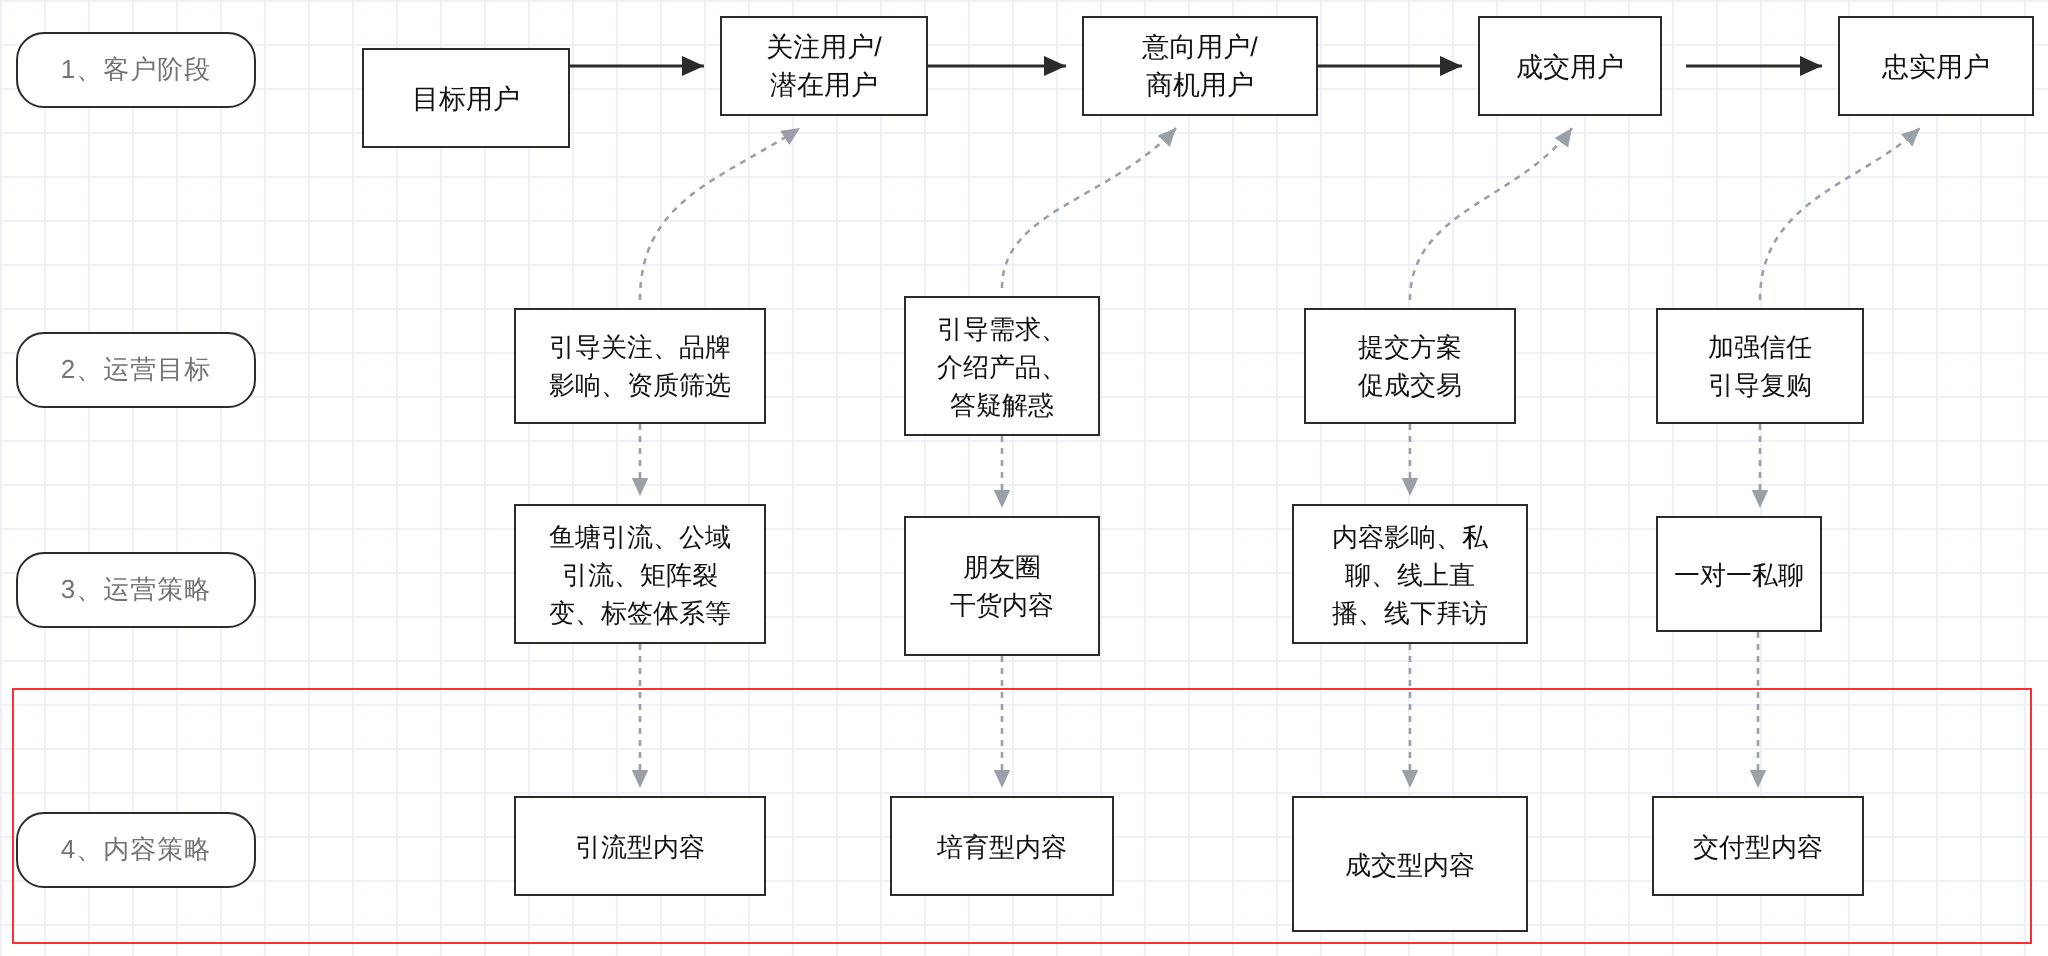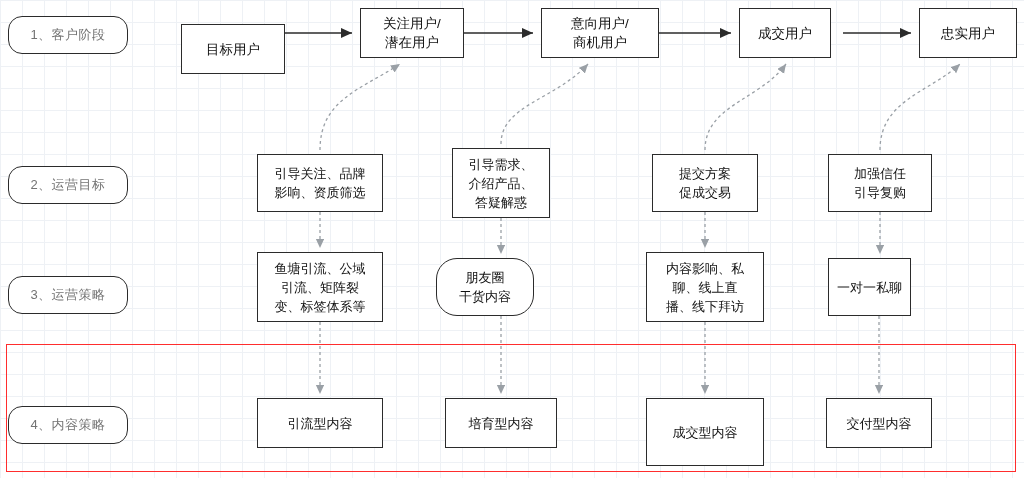--- a/index.html
+++ b/index.html
@@ -132,21 +132,21 @@
 介绍产品、
 答疑解惑</div>
   <div class="node" style="left:652px; top:154px; width:106px; height:58px;">提交方案
 促成交易</div>
   <div class="node" style="left:828px; top:154px; width:104px; height:58px;">加强信任
 引导复购</div>
 
   <div class="node" style="left:257px; top:252px; width:126px; height:70px;">鱼塘引流、公域
 引流、矩阵裂
 变、标签体系等</div>
-  <div class="node" style="left:436px; top:258px; width:98px; height:58px;border-radius:21px;">朋友圈
+  <div class="node" style="left:452px; top:258px; width:98px; height:70px;">朋友圈
 干货内容</div>
   <div class="node" style="left:646px; top:252px; width:118px; height:70px;">内容影响、私
 聊、线上直
 播、线下拜访</div>
   <div class="node" style="left:828px; top:258px; width:83px; height:58px;">一对一私聊</div>
 
   <div class="highlight-box" style="left:6px; top:344px; width:1010px; height:128px;"></div>
 
   <div class="node" style="left:257px; top:398px; width:126px; height:50px;">引流型内容</div>
   <div class="node" style="left:445px; top:398px; width:112px; height:50px;">培育型内容</div>

